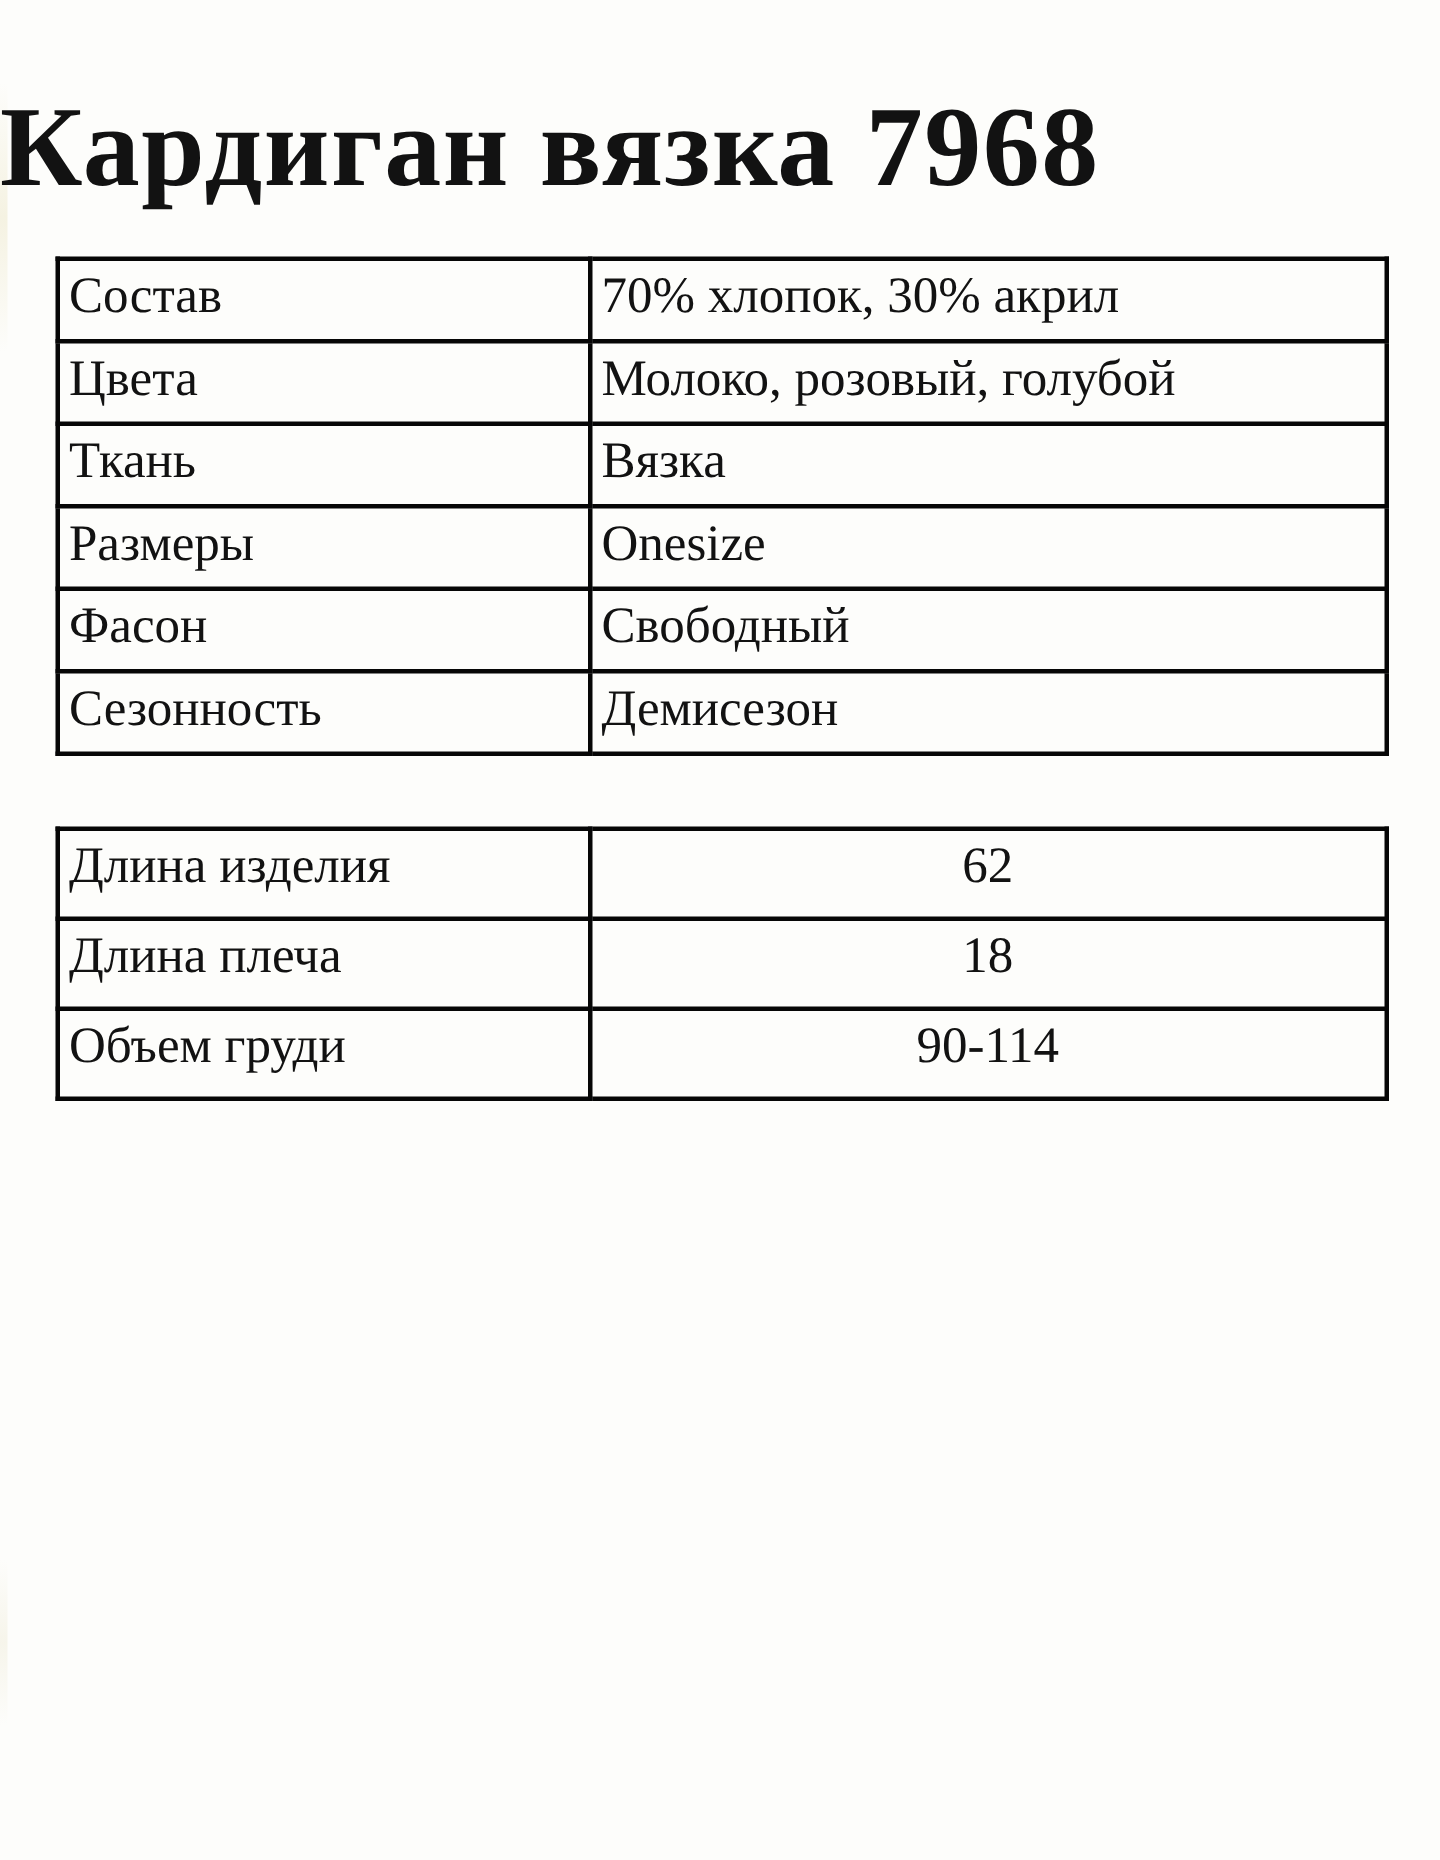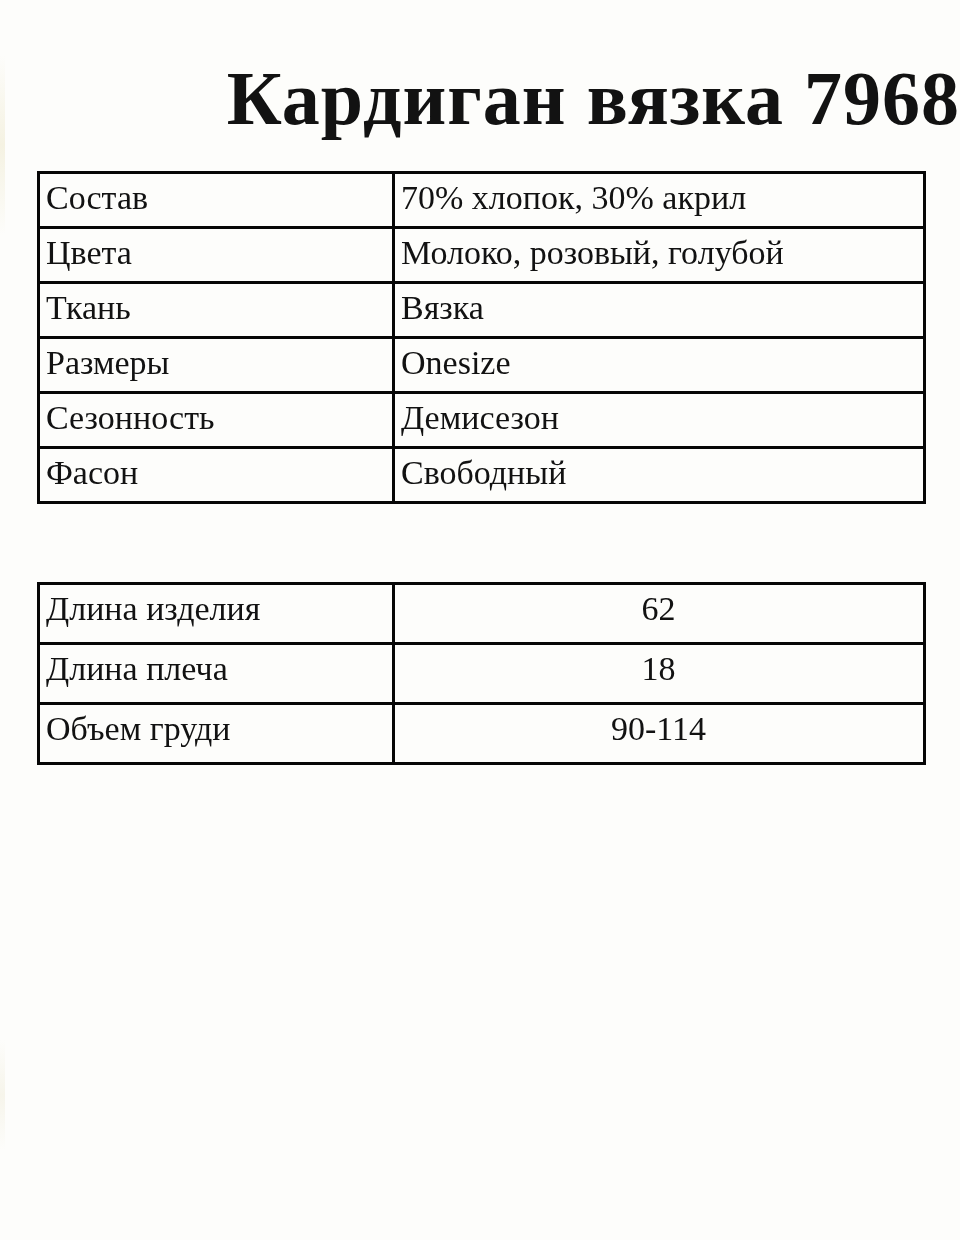--- a/index.html
+++ b/index.html
@@ -34,21 +34,21 @@
     top: 1040px;
     height: 110px;
     background: linear-gradient(180deg, rgba(240,236,214,0.0), rgba(236,232,210,0.4), rgba(240,236,214,0.0));
   }
 
   .title {
     position: absolute;
     top: 60px;
     left: 0;
     width: 960px;
-    text-align: right;
+    text-align: left;
     font-size: 76px;
     line-height: 1;
     letter-spacing: 1px;
     white-space: nowrap;
     color: #121212;
   }
 
   table {
     position: absolute;
     left: 37px;
@@ -66,21 +66,21 @@
     overflow: hidden;
     white-space: nowrap;
   }
 
   col.c1 { width: 355px; }
   col.c2 { width: 531px; }
 
   .specs-table { top: 171px; }
   .specs-table tr { height: 55px; }
 
-  .measure-table { top: 582px; }
+  .measure-table { top: 551px; }
   .measure-table tr { height: 60px; }
   .measure-table td.val { text-align: center; }
 </style>
 </head>
 <body>
 
 <div class="page">
 
   <div class="edge-artifact"></div>
   <div class="edge-artifact lower"></div>
@@ -103,26 +103,26 @@
       </tr>
       <tr>
         <td>Ткань</td>
         <td>Вязка</td>
       </tr>
       <tr>
         <td>Размеры</td>
         <td>Onesize</td>
       </tr>
       <tr>
+        <td>Фасон</td>
+        <td>Свободный</td>
+      </tr>
+      <tr>
         <td>Сезонность</td>
         <td>Демисезон</td>
-      </tr>
-      <tr>
-        <td>Фасон</td>
-        <td>Свободный</td>
       </tr>
     </tbody>
   </table>
 
   <table class="measure-table">
     <colgroup>
         <col class="c1">
         <col class="c2">
       </colgroup>
     <tbody>

